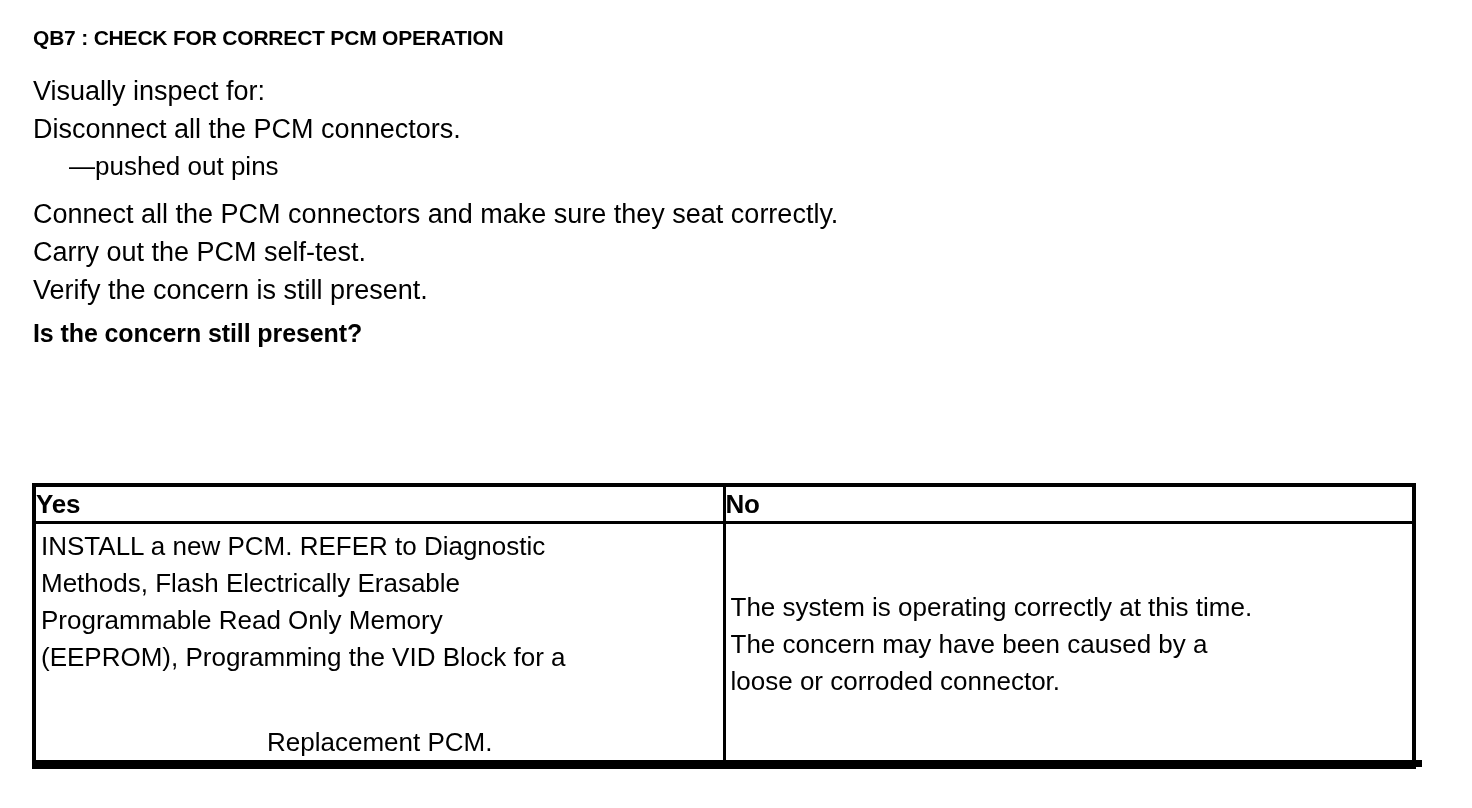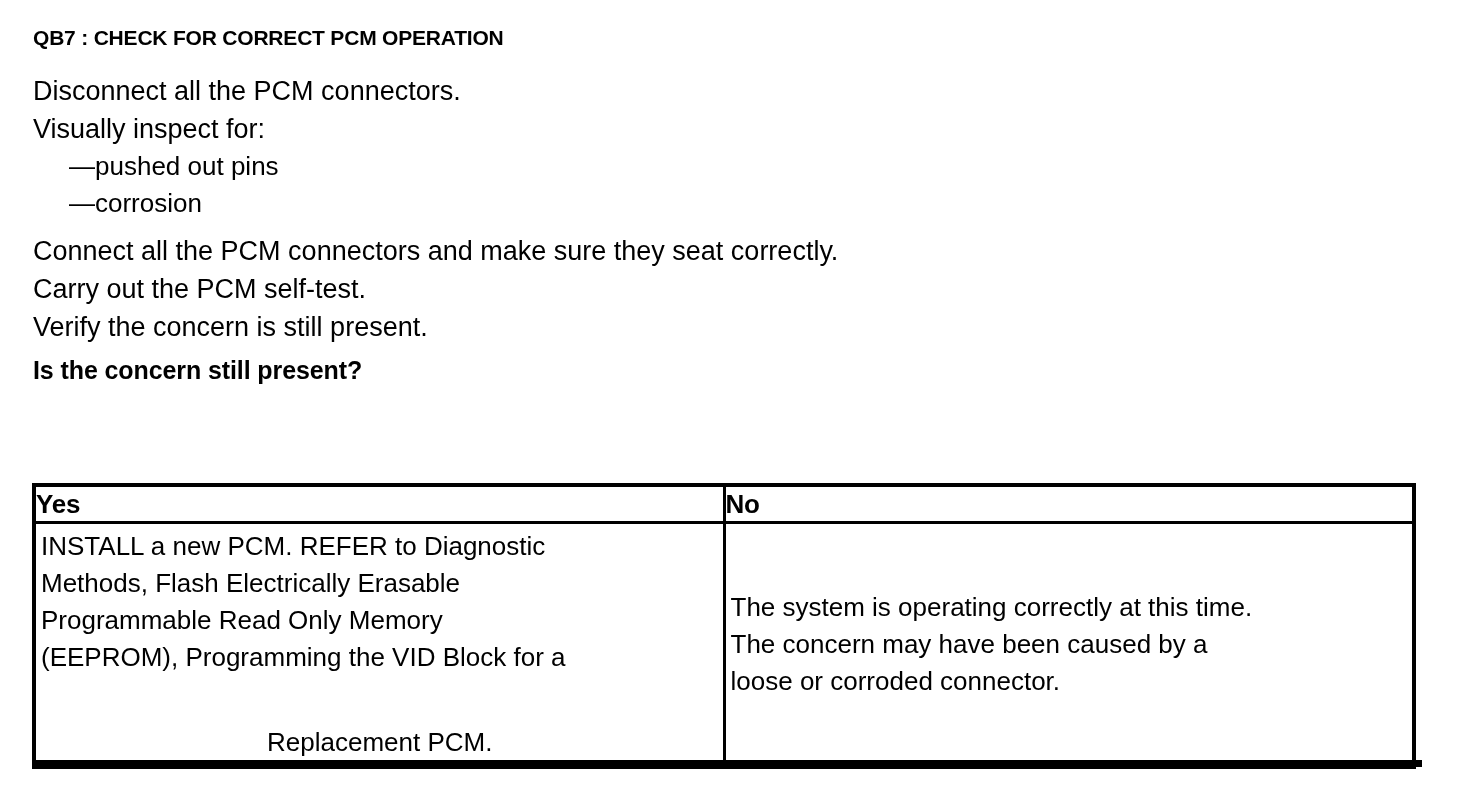--- a/index.html
+++ b/index.html
@@ -117,24 +117,23 @@
   }
 </style>
 </head>
 <body>
 
 <div class="page">
 
   <div class="step-title">QB7 : CHECK FOR CORRECT PCM OPERATION</div>
 
   <div class="instructions">
+    <div class="instr-line">Visually inspect for:</div>
     <div class="instr-line">Disconnect all the PCM connectors.</div>
-    <div class="instr-line">Visually inspect for:</div>
     <div class="instr-line dash">—pushed out pins</div>
-    <div class="instr-line dash">—corrosion</div>
     <div class="instr-line gap-top">Connect all the PCM connectors and make sure they seat correctly.</div>
     <div class="instr-line">Carry out the PCM self-test.</div>
     <div class="instr-line">Verify the concern is still present.</div>
     <div class="instr-line question">Is the concern still present?</div>
   </div>
 
   <table class="decision-table">
     <colgroup>
       <col class="yes-col">
       <col class="no-col">

